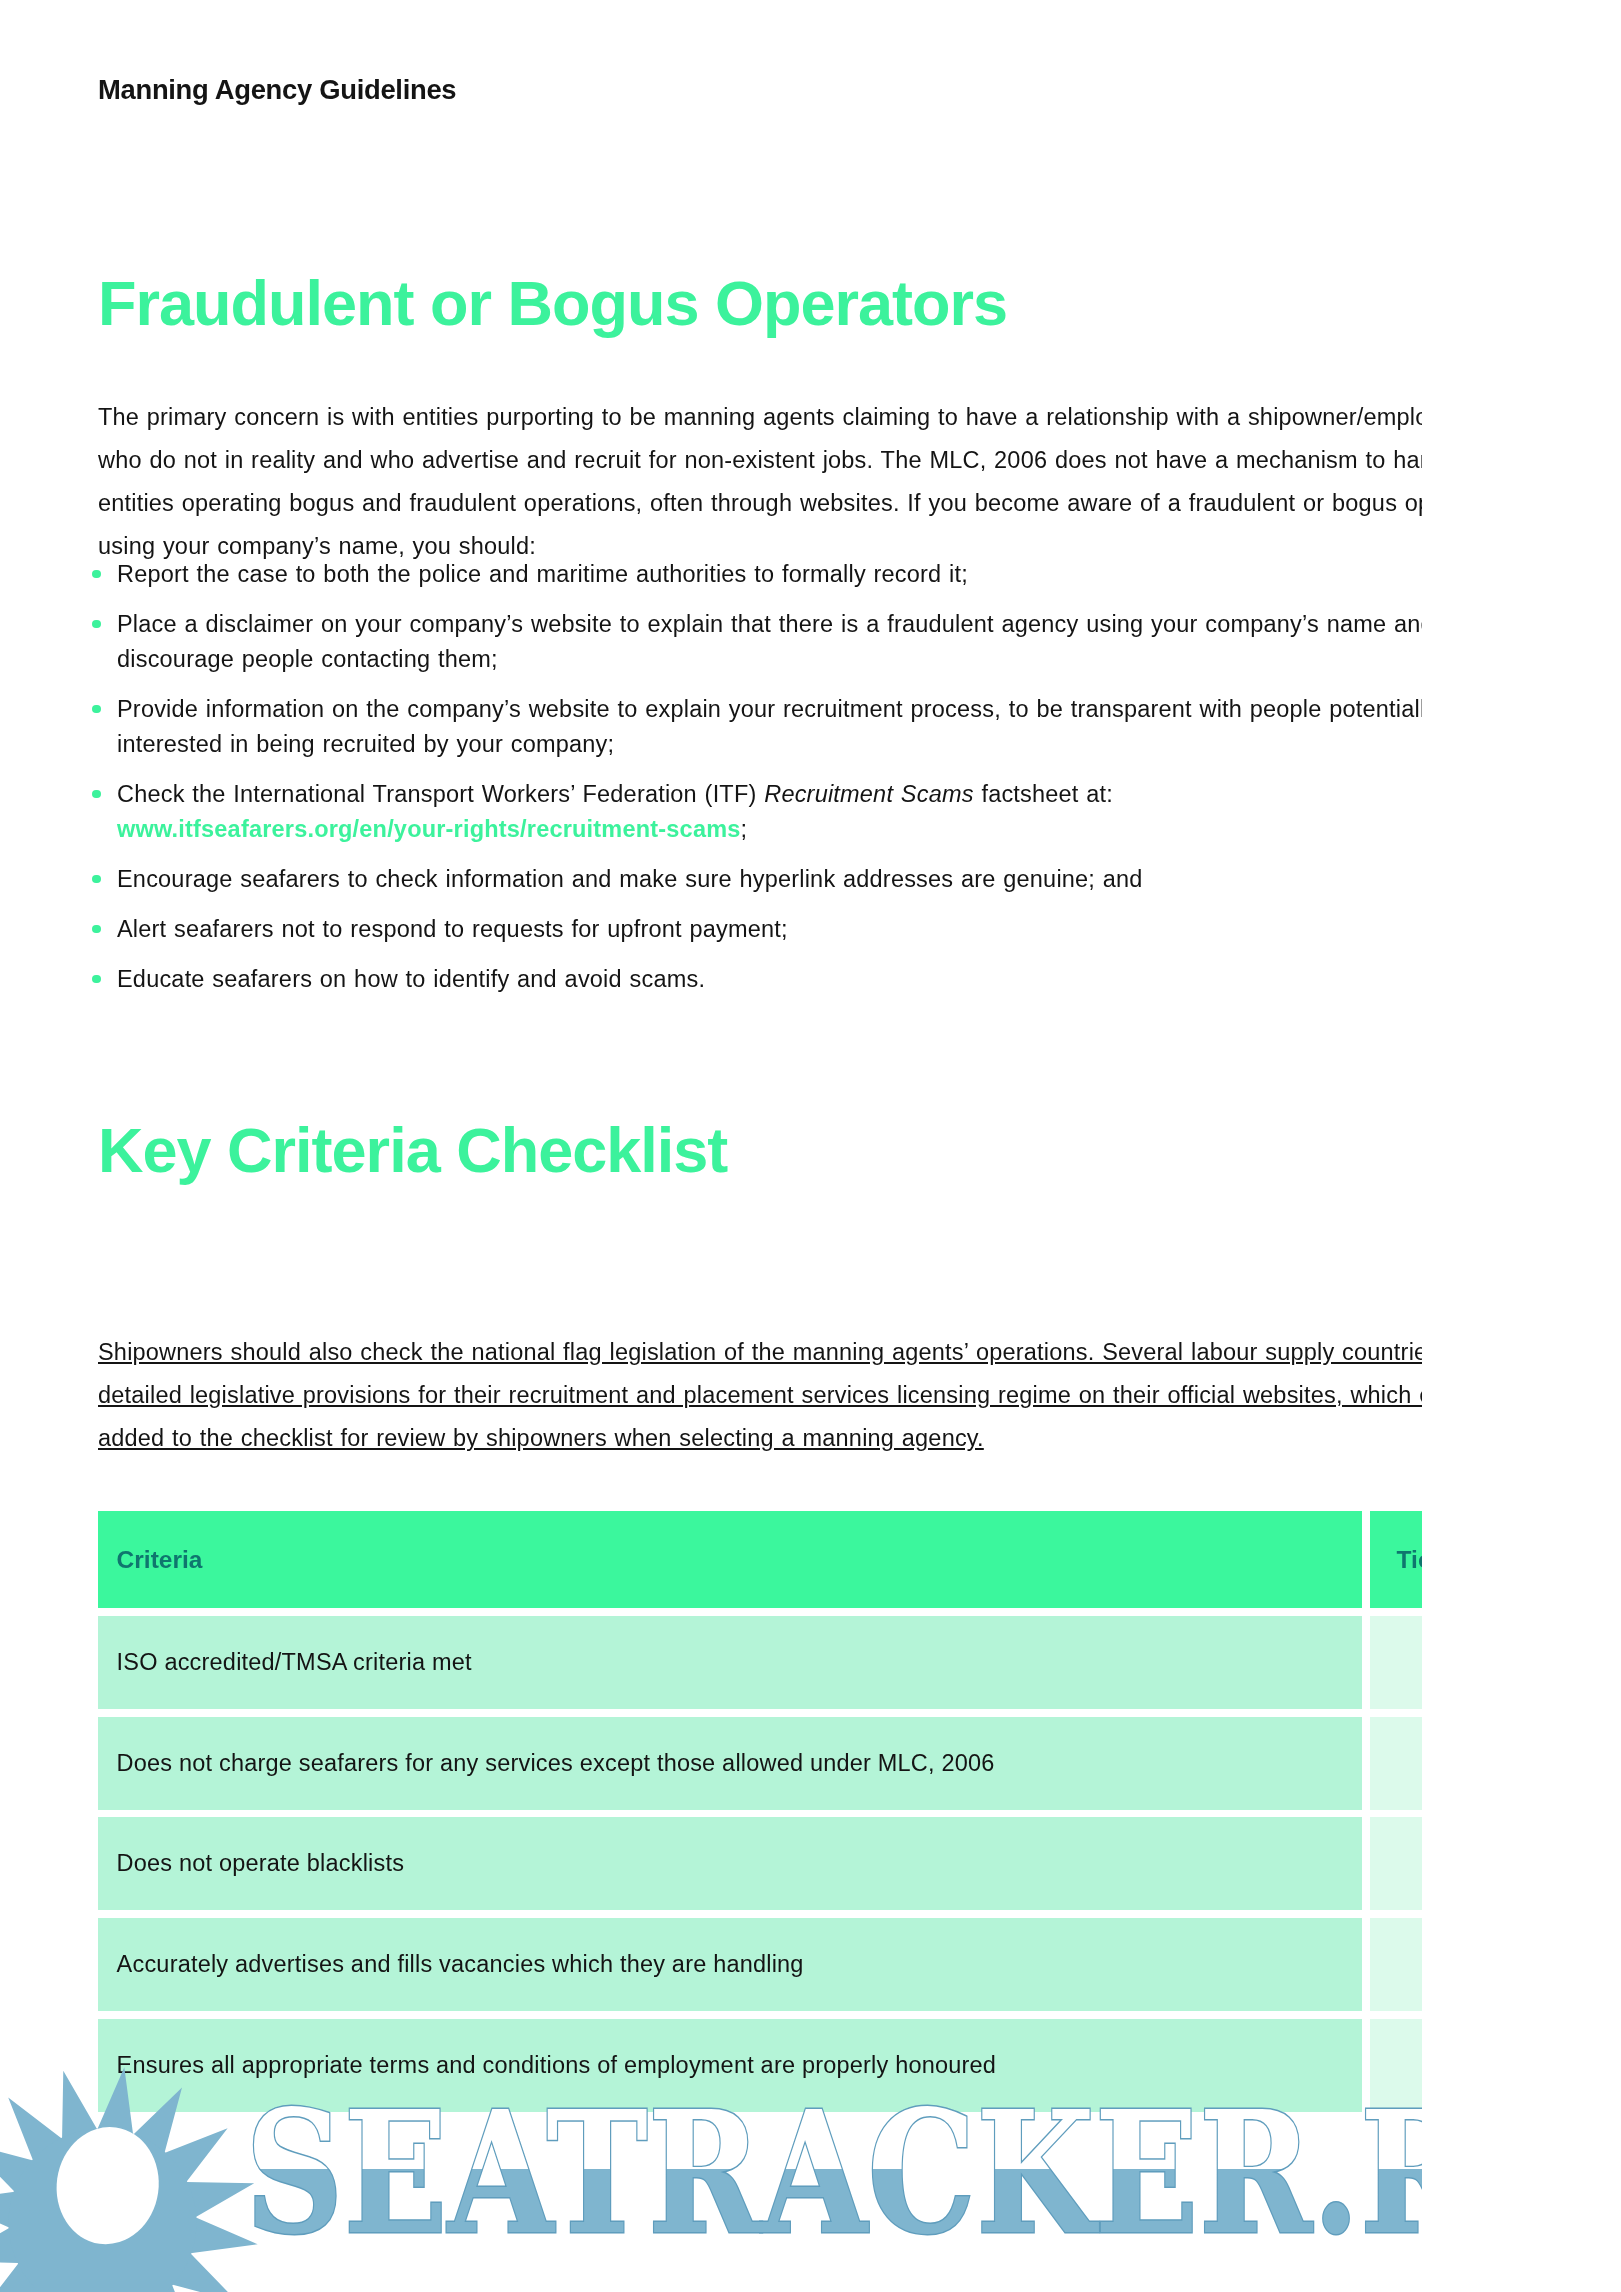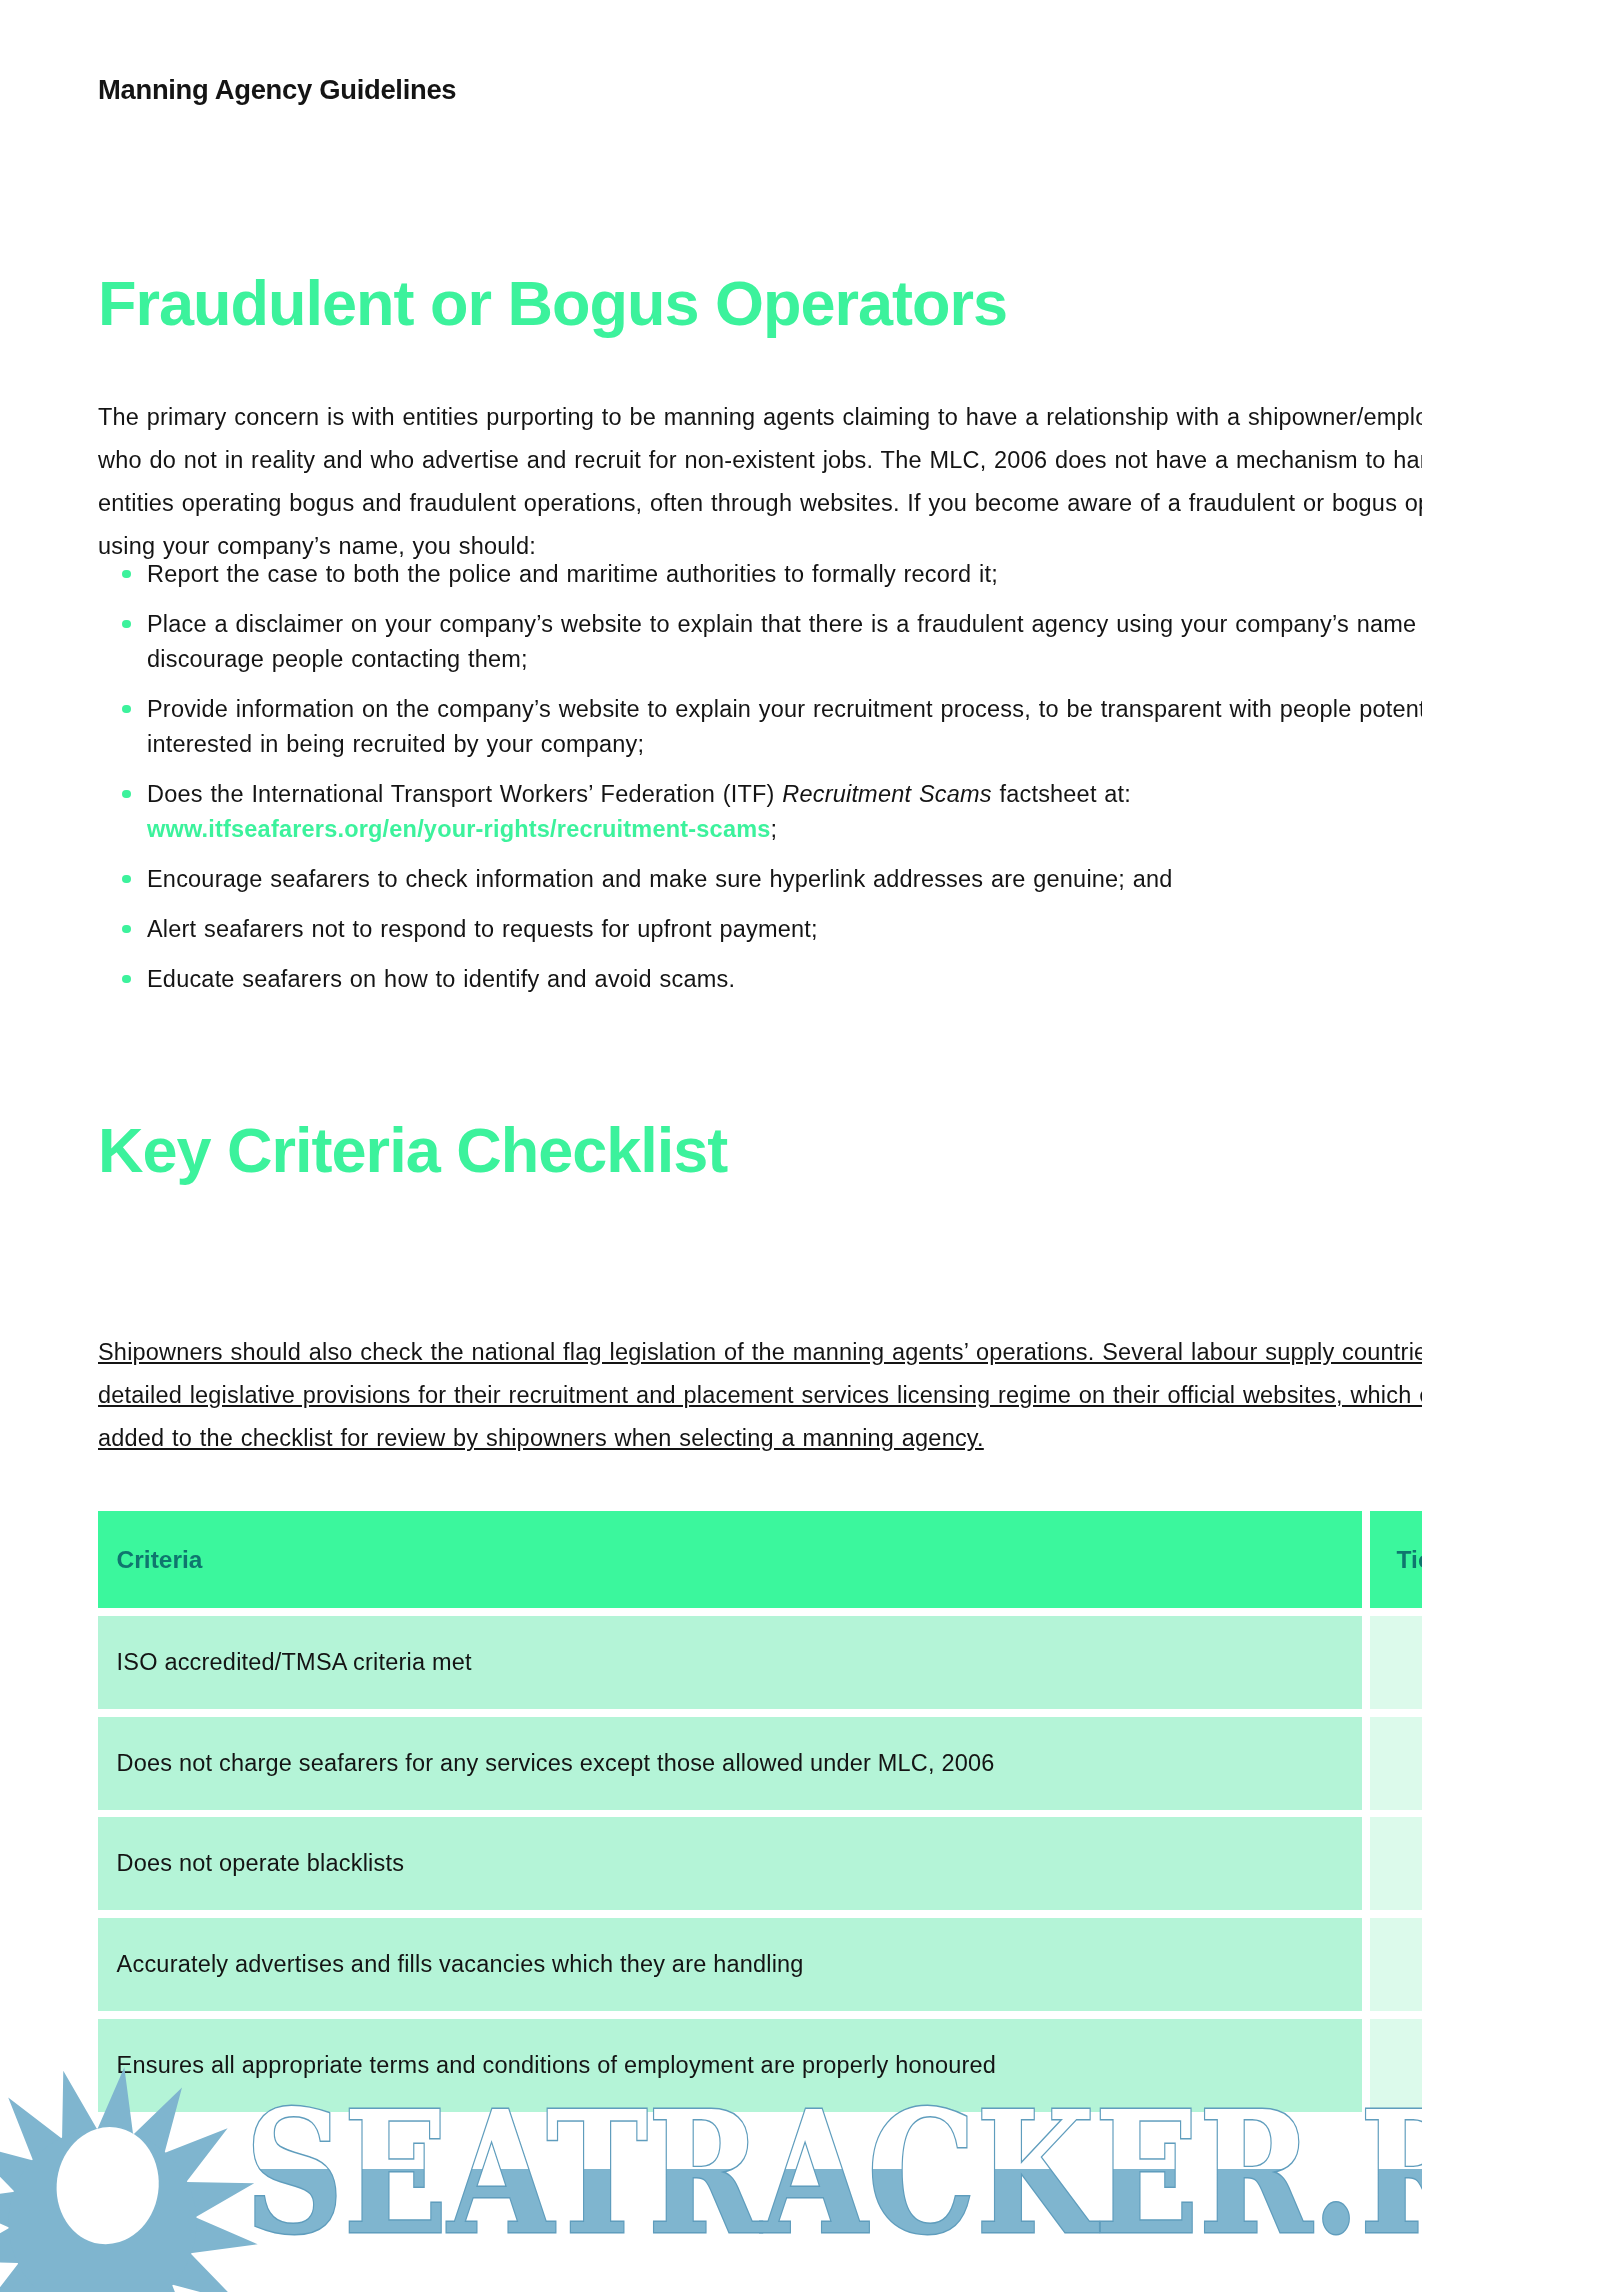--- a/index.html
+++ b/index.html
@@ -17,21 +17,21 @@
   #heading-fraud{top:272px;}
   #heading-checklist{top:1119px;}
   .para{
     position:absolute;left:98px;width:1423px;margin:0;
     font-size:23.5px;line-height:43px;letter-spacing:0.2px;word-spacing:1px;
   }
   #para-intro{top:396px;}
   #para-check1{top:1233px;}
   #para-check2{top:1331px;text-decoration:underline;}
   .bullets{
-    position:absolute;left:114px;top:557px;width:1429px;margin:0;padding:0;list-style:none;
+    position:absolute;left:84px;top:557px;width:1429px;margin:0;padding:0;list-style:none;
     font-size:23.5px;line-height:35px;letter-spacing:0.2px;word-spacing:1px;
   }
   .bullets li{position:relative;padding-left:33px;margin-bottom:15px;}
   .dot{position:absolute;left:7.8px;top:12.7px;width:8.8px;height:8.8px;border-radius:50%;background:var(--accent);}
   .it{font-style:italic;}
   .link{color:var(--accent);font-weight:bold;}
   .ctable{position:absolute;left:98px;top:1511px;width:1374px;z-index:1;}
   .trow{display:flex;gap:7.8px;margin-bottom:7.8px;}
   .thead-row{height:97px;}
   .body-row{height:93px;}
@@ -61,21 +61,21 @@
   <div class="page-dash"></div>
 
   <h1 class="sec-heading" id="heading-fraud">Fraudulent or Bogus Operators</h1>
 
   <p class="para" id="para-intro">The primary concern is with entities purporting to be manning agents claiming to have a relationship with a shipowner/employer, but who do not in reality and who advertise and recruit for non-existent jobs. The MLC, 2006 does not have a mechanism to handle entities operating bogus and fraudulent operations, often through websites. If you become aware of a fraudulent or bogus operator using your company’s name, you should:</p>
 
   <ul class="bullets" id="fraud-bullets">
       <li><span class="dot"></span><span>Report the case to both the police and maritime authorities to formally record it;</span></li>
       <li><span class="dot"></span><span>Place a disclaimer on your company’s website to explain that there is a fraudulent agency using your company’s name and to discourage people contacting them;</span></li>
       <li><span class="dot"></span><span>Provide information on the company’s website to explain your recruitment process, to be transparent with people potentially interested in being recruited by your company;</span></li>
-      <li><span class="dot"></span><span>Does the International Transport Workers’ Federation (ITF) </span><span class="it">Recruitment Scams</span><span> factsheet at:</span><br><span class="link">www.itfseafarers.org/en/your-rights/recruitment-scams</span><span>;</span></li>
+      <li><span class="dot"></span><span>Check the International Transport Workers’ Federation (ITF) </span><span class="it">Recruitment Scams</span><span> factsheet at:</span><br><span class="link">www.itfseafarers.org/en/your-rights/recruitment-scams</span><span>;</span></li>
       <li><span class="dot"></span><span>Encourage seafarers to check information and make sure hyperlink addresses are genuine; and</span></li>
       <li><span class="dot"></span><span>Alert seafarers not to respond to requests for upfront payment;</span></li>
       <li><span class="dot"></span><span>Educate seafarers on how to identify and avoid scams.</span></li>
     </ul>
 
   <h1 class="sec-heading" id="heading-checklist">Key Criteria Checklist</h1>
 
 
   <p class="para" id="para-check2">Shipowners should also check the national flag legislation of the manning agents’ operations. Several labour supply countries have detailed legislative provisions for their recruitment and placement services licensing regime on their official websites, which could be added to the checklist for review by shipowners when selecting a manning agency.</p>
 

